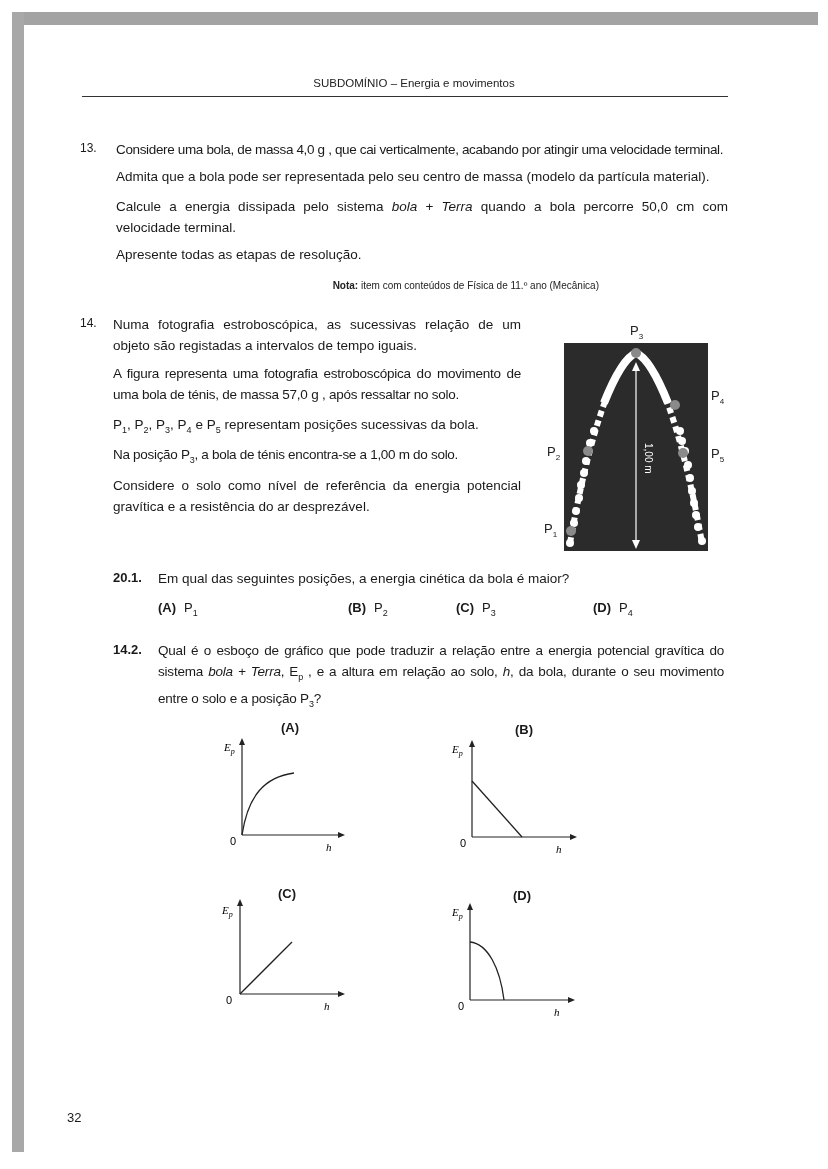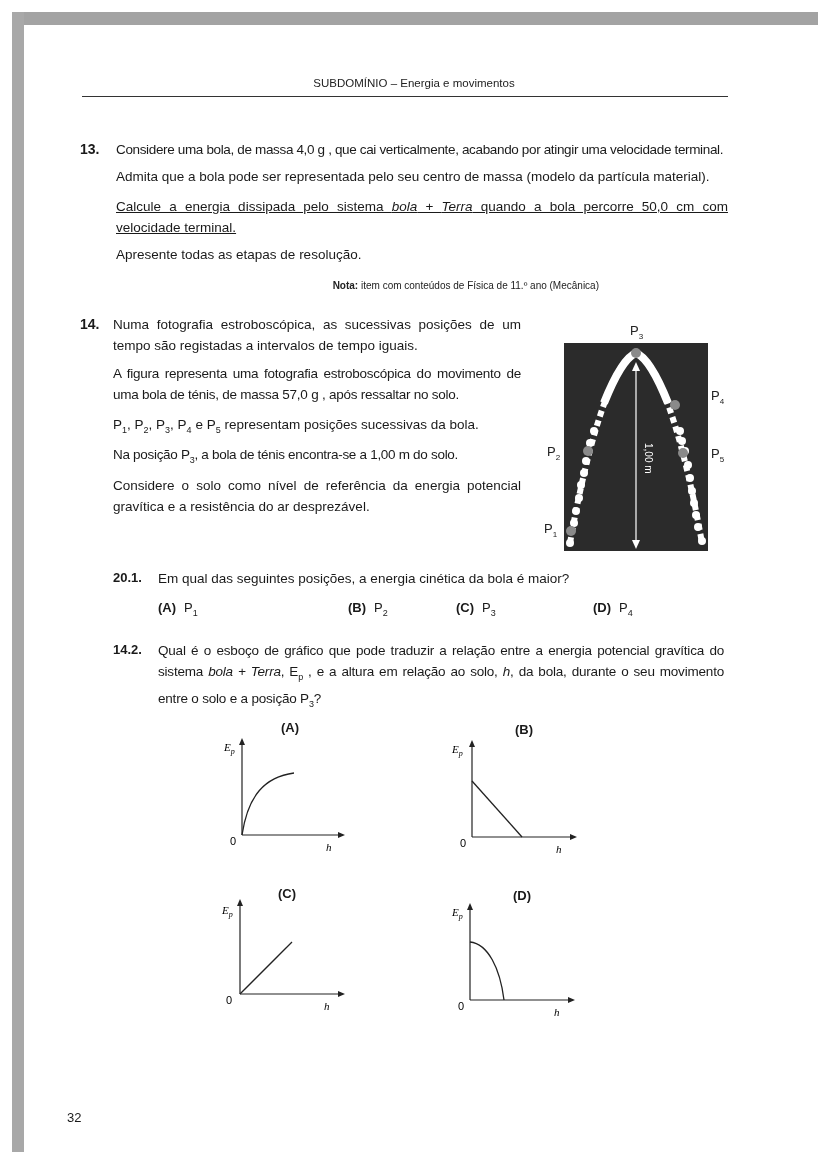--- a/index.html
+++ b/index.html
@@ -21,21 +21,21 @@
 
   .header-title {
     position: absolute; left: 0; width: 828px; top: 77px;
     text-align: center; font-size: 11.5px; color: #222;
   }
   .header-rule {
     position: absolute; left: 82px; top: 96px; width: 646px; height: 0;
     border-top: 1.3px solid #333;
   }
 
-  .qnum { position: absolute; font-weight: bold; font-size: 14px; }
+  .qnum { position: absolute; font-weight: normal; font-size: 12px; }
   .para {
     position: absolute; font-size: 13.5px; line-height: 21px; text-align: justify;
   }
   .para i { font-style: italic; }
   .note {
     position: absolute; right: 100px; top: 280px; font-size: 10px; color: #222;
   }
   .note b { font-weight: bold; }
 
   
@@ -63,30 +63,30 @@
 <div class="scan-left"></div>
 
 <div class="page">
 
   <div class="header-title">SUBDOMÍNIO – Energia e movimentos</div>
   <div class="header-rule"></div>
 
   <div class="qnum" style="left:80px; top:141px;">13.</div>
   <div class="para" style="left:116px; top:139px; width:612px; letter-spacing:-0.35px;">Considere uma bola, de massa 4,0 g , que cai verticalmente, acabando por atingir uma velocidade terminal.</div>
   <div class="para" style="left:116px; top:166px; width:612px;">Admita que a bola pode ser representada pelo seu centro de massa (modelo da partícula material).</div>
-  <div class="para" style="left:116px; top:196px; width:612px;text-decoration:underline;">
+  <div class="para" style="left:116px; top:196px; width:612px;">
     <span>Calcule a energia dissipada pelo sistema </span><i>bola</i><span> + </span><i>Terra</i><span> quando a bola percorre 50,0 cm com velocidade terminal.</span>
   </div>
   <div class="para" style="left:116px; top:244px; width:612px;">Apresente todas as etapas de resolução.</div>
   <div class="note">
     <b>Nota:</b><span> item com conteúdos de Física de 11.º ano (Mecânica)</span>
   </div>
 
   <div class="qnum" style="left:80px; top:316px;">14.</div>
-  <div class="para" style="left:113px; top:314px; width:408px;">Numa fotografia estroboscópica, as sucessivas posições de um tempo são registadas a intervalos de tempo iguais.</div>
+  <div class="para" style="left:113px; top:314px; width:408px;">Numa fotografia estroboscópica, as sucessivas relação de um objeto são registadas a intervalos de tempo iguais.</div>
   <div class="para" style="left:113px; top:363px; width:408px; letter-spacing:-0.25px;">A figura representa uma fotografia estroboscópica do movimento de uma bola de ténis, de massa 57,0 g , após ressaltar no solo.</div>
   <div class="para" style="left:113px; top:414px; width:408px;">P<sub style="font-size:9px">1</sub>, P<sub style="font-size:9px">2</sub>, P<sub style="font-size:9px">3</sub>, P<sub style="font-size:9px">4</sub> e P<sub style="font-size:9px">5</sub> representam posições sucessivas da bola.</div>
   <div class="para" style="left:113px; top:444px; width:408px; letter-spacing:-0.3px;">Na posição P<sub style="font-size:9px">3</sub>, a bola de ténis encontra-se a 1,00 m do solo.</div>
   <div class="para" style="left:113px; top:475px; width:408px;">Considere o solo como nível de referência da energia potencial gravítica e a resistência do ar desprezável.</div>
 
   <div class="plabel" style="left:630px; top:323px;">P<sub>3</sub></div>
   <div class="plabel" style="left:711px; top:388px;">P<sub>4</sub></div>
   <div class="plabel" style="left:547px; top:444px;">P<sub>2</sub></div>
   <div class="plabel" style="left:711px; top:446px;">P<sub>5</sub></div>
   <div class="plabel" style="left:544px; top:521px;">P<sub>1</sub></div>

